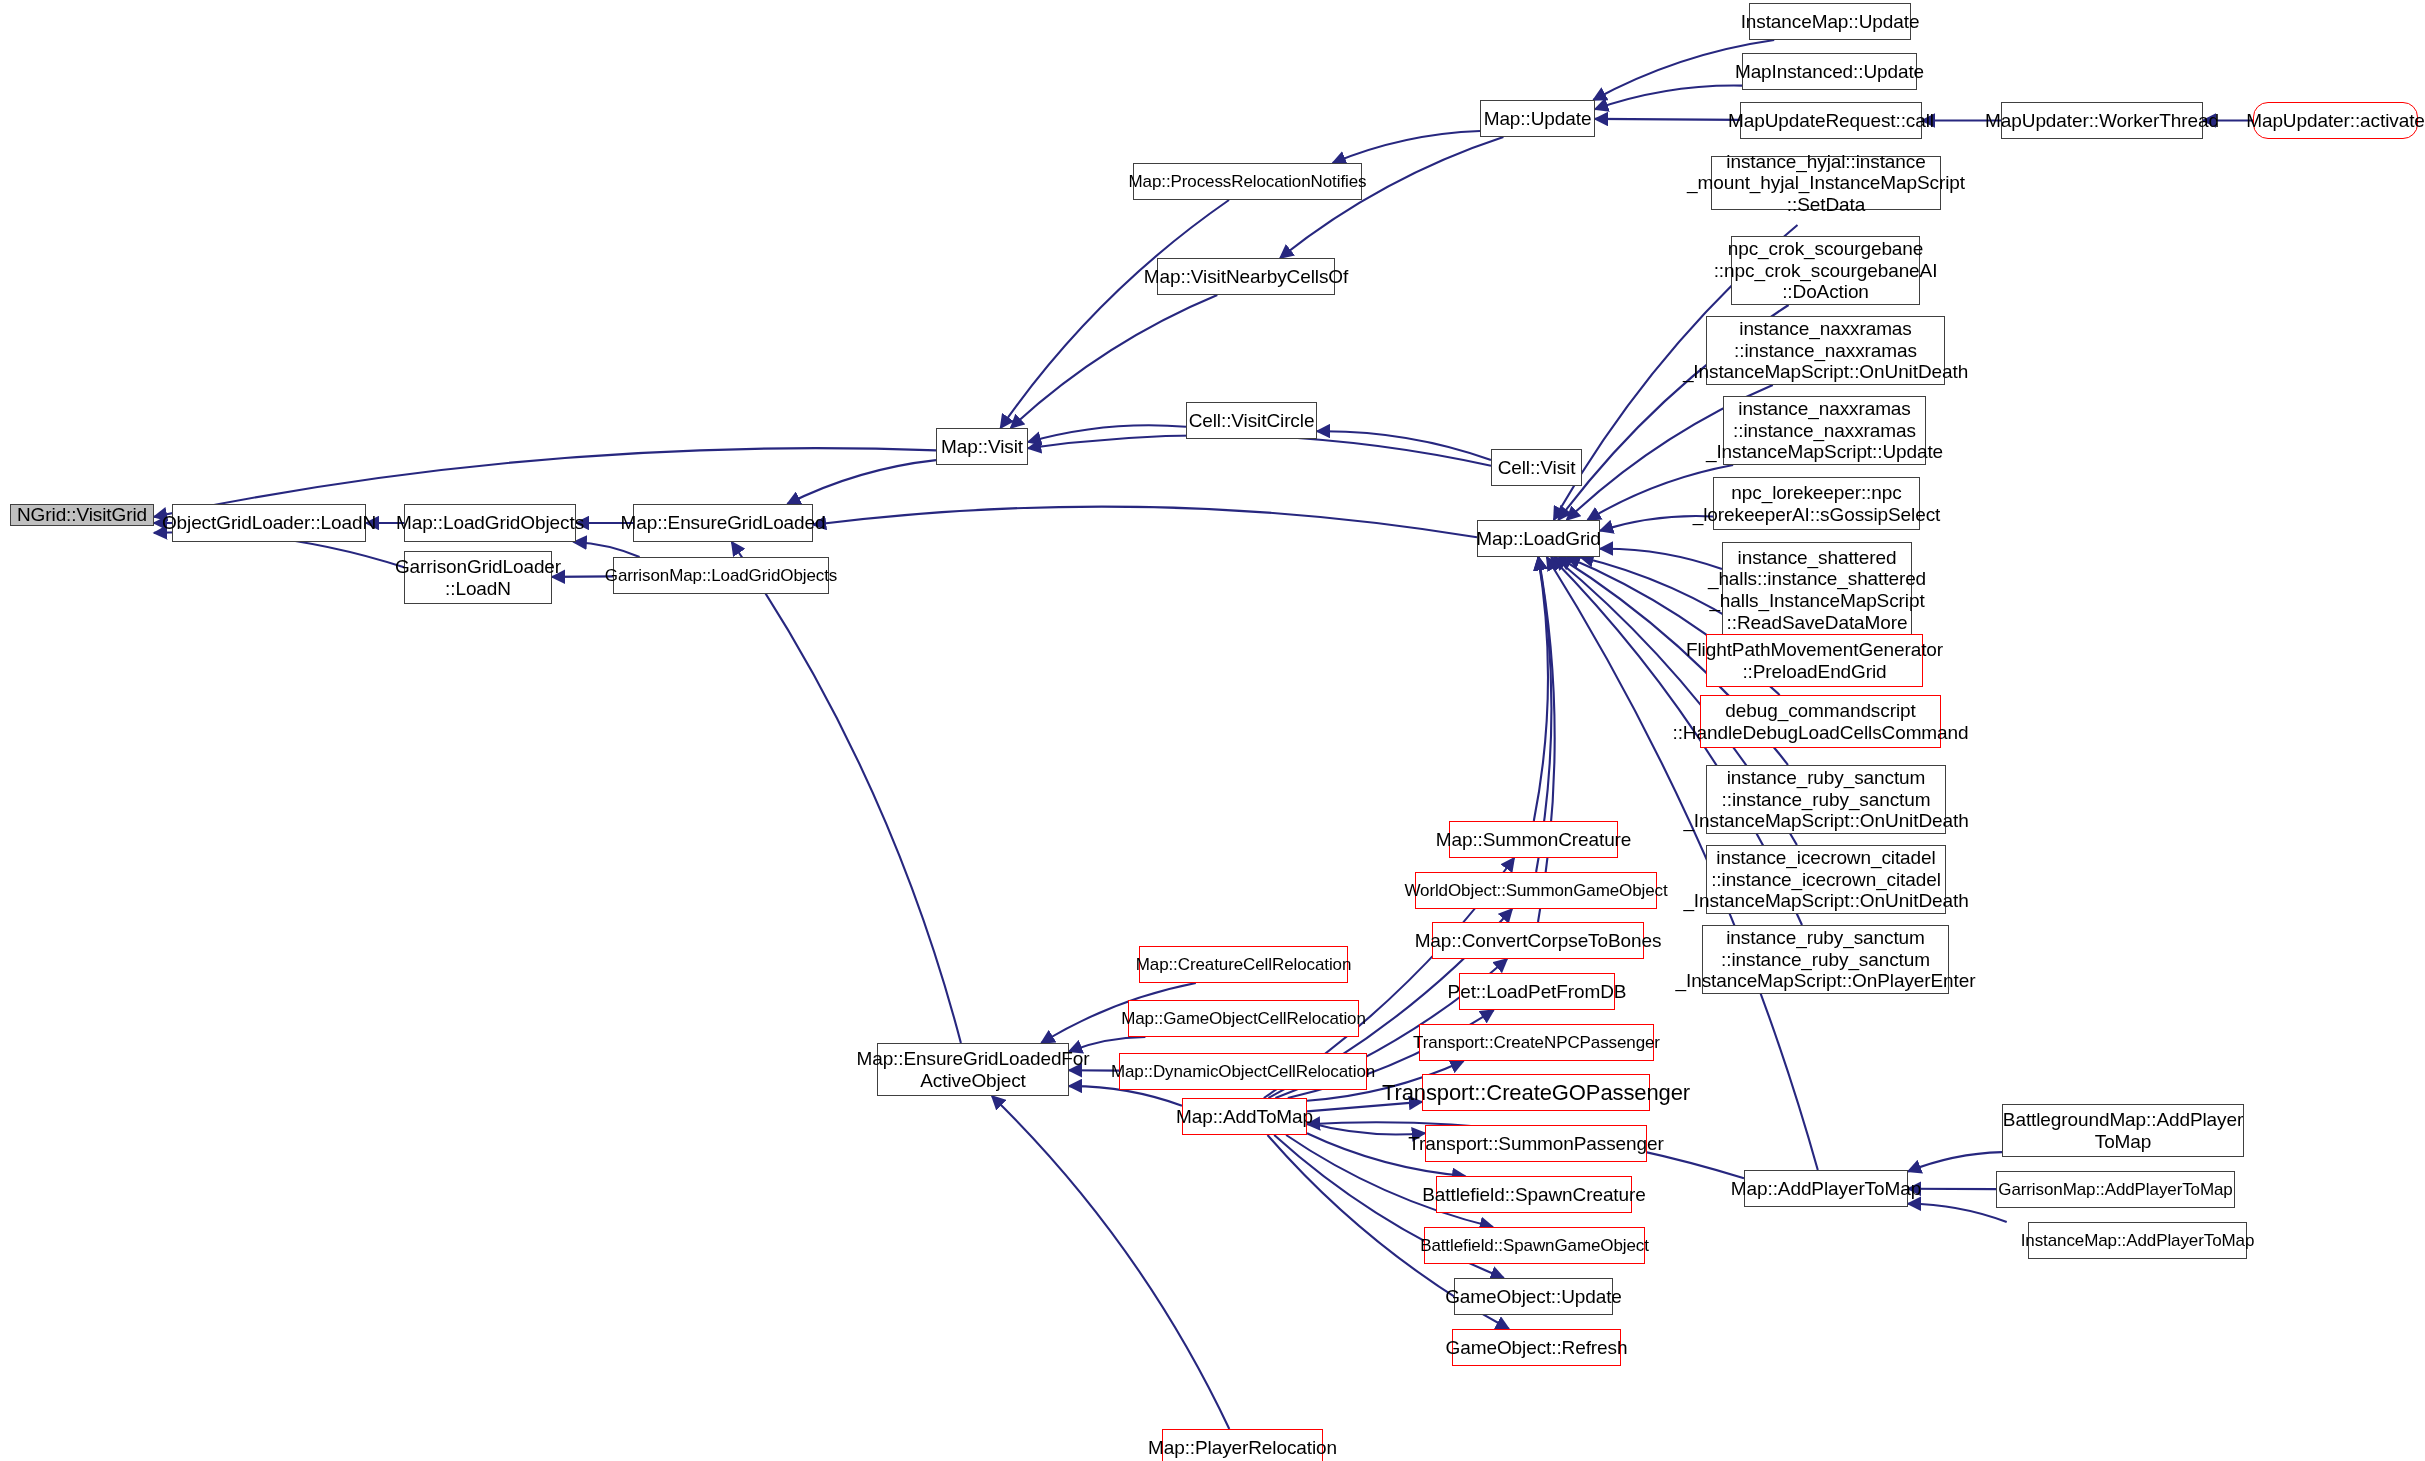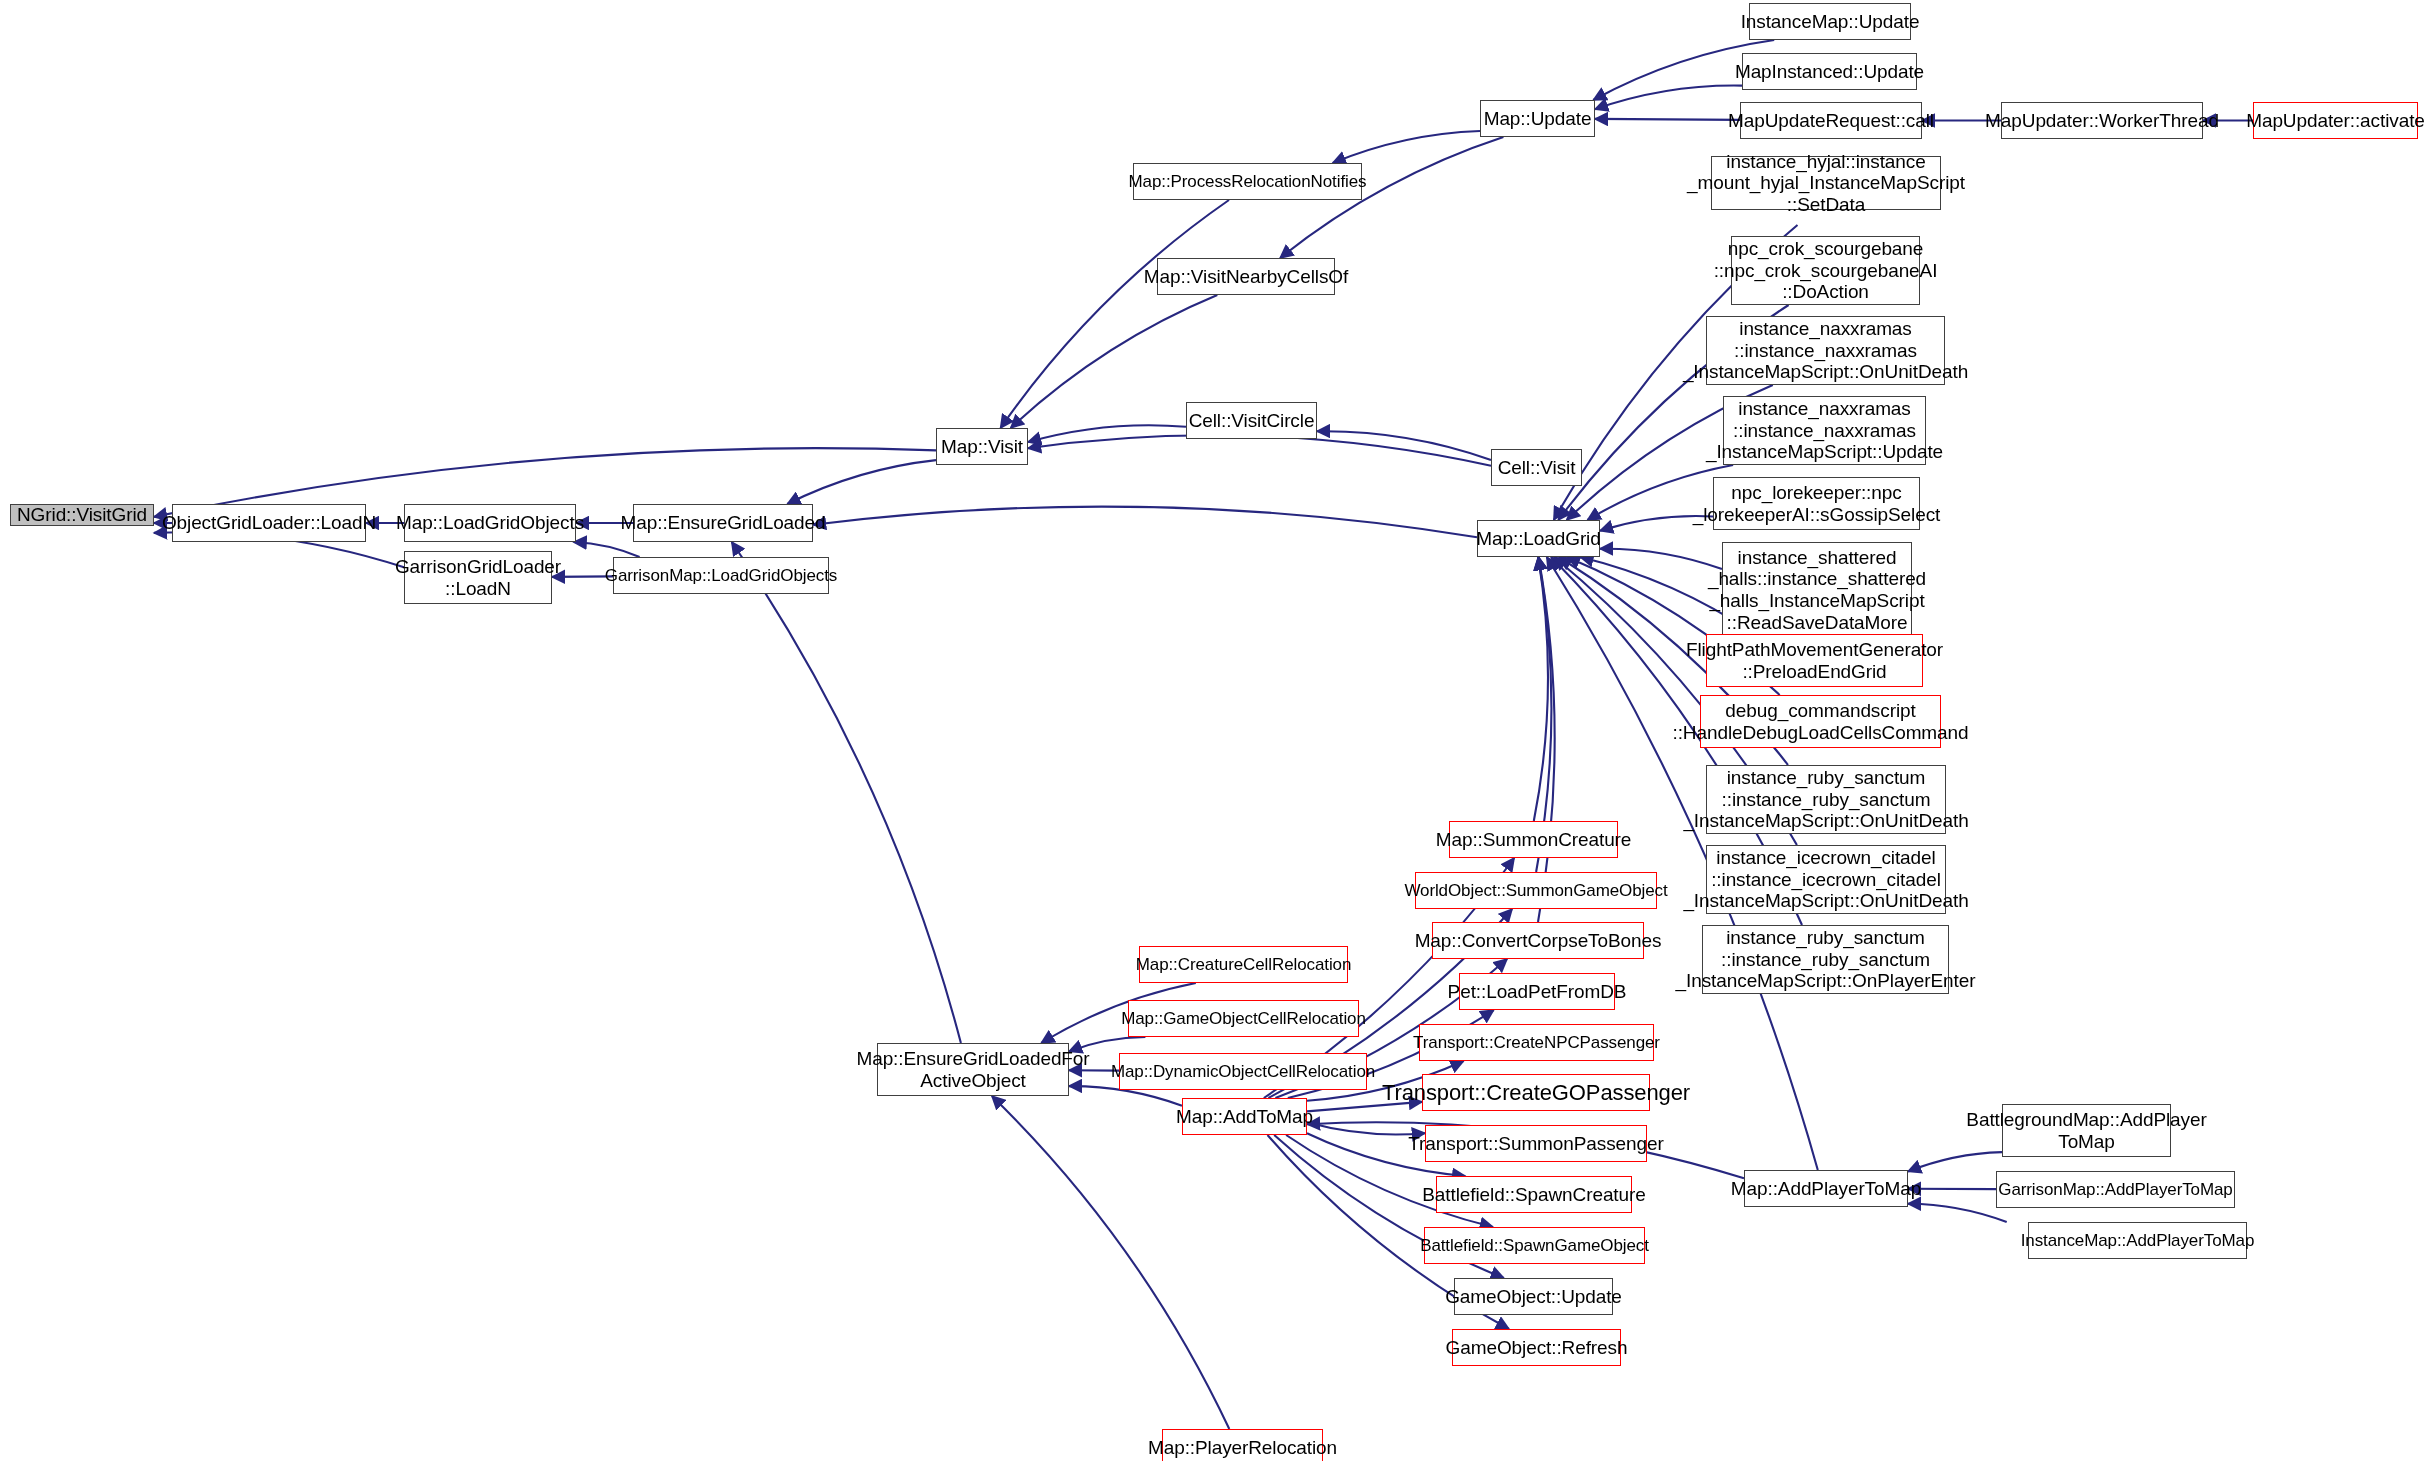--- a/index.html
+++ b/index.html
@@ -105,21 +105,21 @@
       <div class="node black" style="left: 936px; top: 428px; width: 92px; height: 37px;">Map::Visit</div>
       <div class="node black" style="left: 1186px; top: 402px; width: 131px; height: 37px;">Cell::VisitCircle</div>
       <div class="node black" style="left: 1491px; top: 449px; width: 91px; height: 37px;">Cell::Visit</div>
       <div class="node black" style="left: 1133px; top: 163px; width: 229px; height: 37px; font-size: 17px;">Map::ProcessRelocationNotifies</div>
       <div class="node black" style="left: 1157px; top: 258px; width: 178px; height: 37px;">Map::VisitNearbyCellsOf</div>
       <div class="node black" style="left: 1480px; top: 100px; width: 115px; height: 37px;">Map::Update</div>
       <div class="node black" style="left: 1749px; top: 3px; width: 162px; height: 37px;">InstanceMap::Update</div>
       <div class="node black" style="left: 1742px; top: 53px; width: 175px; height: 37px;">MapInstanced::Update</div>
       <div class="node black" style="left: 1740px; top: 102px; width: 182px; height: 37px;">MapUpdateRequest::call</div>
       <div class="node black" style="left: 2001px; top: 102px; width: 202px; height: 37px;">MapUpdater::WorkerThread</div>
-      <div class="node red" style="left: 2253px; top: 102px; width: 165px; height: 37px;">MapUpdater::activate</div>
+      <div class="node red" style="left: 2253px; top: 102px; width: 165px; height: 37px; border-radius: 15px;">MapUpdater::activate</div>
       <div class="node black" style="left: 1477px; top: 520px; width: 123px; height: 37px;">Map::LoadGrid</div>
       <div class="node black" style="left: 1711px; top: 156px; width: 230px; height: 54px;">instance_hyjal::instance
 _mount_hyjal_InstanceMapScript
 ::SetData</div>
       <div class="node black" style="left: 1731px; top: 236px; width: 189px; height: 69px;">npc_crok_scourgebane
 ::npc_crok_scourgebaneAI
 ::DoAction</div>
       <div class="node black" style="left: 1706px; top: 316px; width: 239px; height: 69px;">instance_naxxramas
 ::instance_naxxramas
 _InstanceMapScript::OnUnitDeath</div>
@@ -157,18 +157,18 @@
       <div class="node black" style="left: 1454px; top: 1278px; width: 159px; height: 37px;">GameObject::Update</div>
       <div class="node red" style="left: 1452px; top: 1329px; width: 169px; height: 37px;">GameObject::Refresh</div>
       <div class="node red" style="left: 1139px; top: 946px; width: 209px; height: 37px; font-size: 17px;">Map::CreatureCellRelocation</div>
       <div class="node red" style="left: 1128px; top: 1000px; width: 231px; height: 37px; font-size: 17px;">Map::GameObjectCellRelocation</div>
       <div class="node red" style="left: 1119px; top: 1053px; width: 248px; height: 37px; font-size: 17px;">Map::DynamicObjectCellRelocation</div>
       <div class="node black" style="left: 877px; top: 1043px; width: 192px; height: 53px;">Map::EnsureGridLoadedFor
 ActiveObject</div>
       <div class="node red" style="left: 1182px; top: 1098px; width: 125px; height: 37px;">Map::AddToMap</div>
       <div class="node red" style="left: 1162px; top: 1429px; width: 161px; height: 37px;">Map::PlayerRelocation</div>
       <div class="node black" style="left: 1744px; top: 1170px; width: 164px; height: 37px;">Map::AddPlayerToMap</div>
-      <div class="node black" style="left: 2002px; top: 1104px; width: 169px; height: 53px;">BattlegroundMap::AddPlayer
+      <div class="node black" style="left: 2002px; top: 1104px; width: 242px; height: 53px;">BattlegroundMap::AddPlayer
 ToMap</div>
       <div class="node black" style="left: 1996px; top: 1171px; width: 239px; height: 37px; font-size: 17px;">GarrisonMap::AddPlayerToMap</div>
       <div class="node black" style="left: 1997px; top: 1222px; width: 219px; height: 37px; font-size: 17px; margin-left: 31px;">InstanceMap::AddPlayerToMap</div>
     </div>
 </div>
 
 </body></html>

